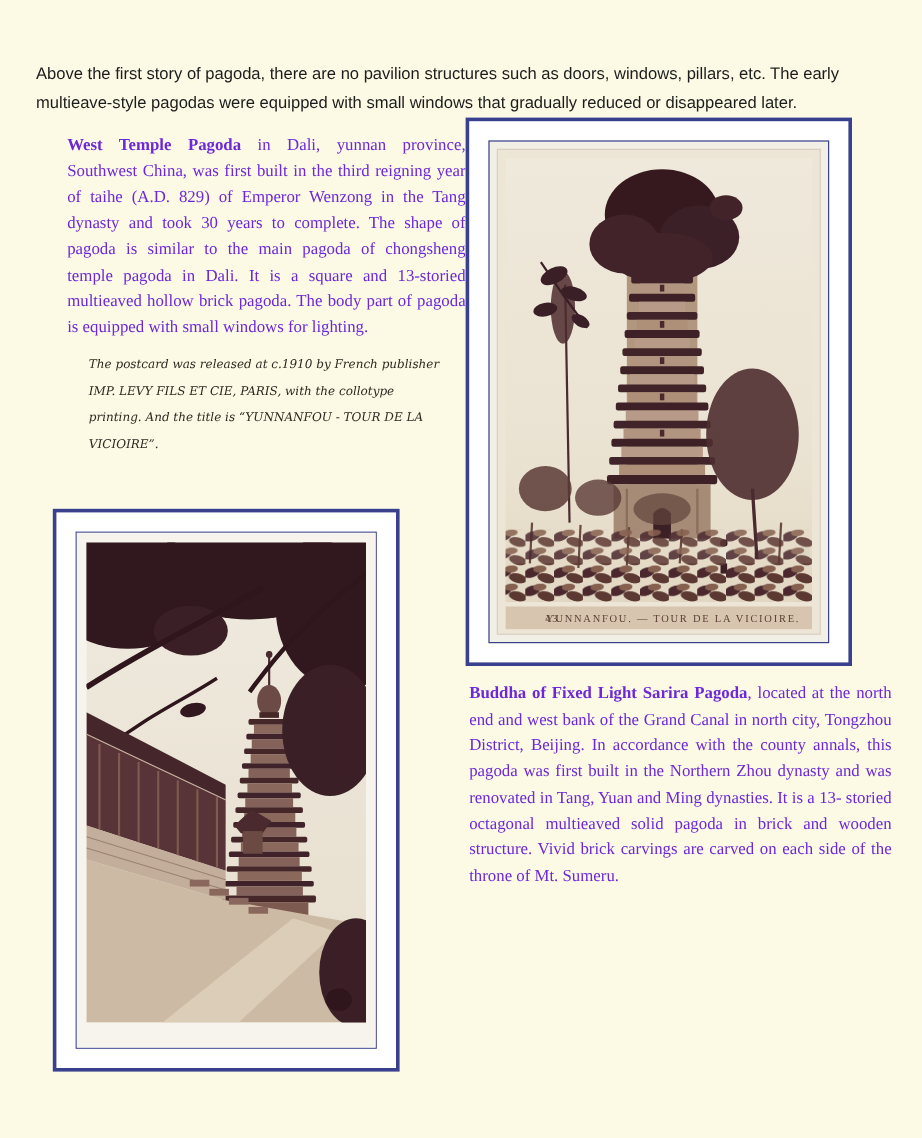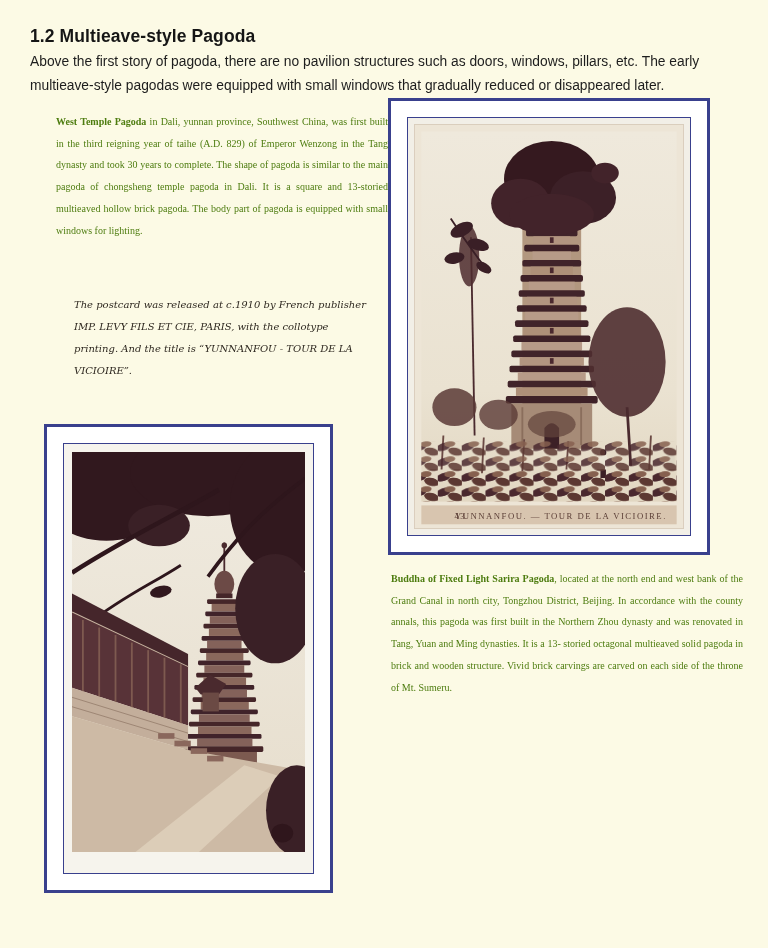--- a/index.html
+++ b/index.html
@@ -19,22 +19,22 @@
   }
   .intro{
     position:absolute;left:30px;top:50px;width:716px;margin:0;
     font:13.8px/23.5px "Liberation Sans",sans-serif;
     color:#1d1d1d;
   }
 
   .body-text{
     position:absolute;margin:0;
     font-family:"Liberation Serif",serif;
-    font-size:10px;line-height:21.7px;
-    color:#4d7c0f;
+    font-size:14px;line-height:21.7px;
+    color:#6d28d9;
     text-align:justify;
   }
   .body-text b{font-weight:bold;}
   .west-text{left:56px;top:111px;width:332px;}
   .buddha-text{left:391px;top:568px;width:352px;}
 
   .caption{
     position:absolute;margin:0;
     font-family:"DejaVu Serif",serif;
     font-style:italic;
@@ -67,21 +67,20 @@
     font-family:"Liberation Serif",serif;
     font-size:9.5px;letter-spacing:1.6px;
     fill:#5d4038;
   }
 </style>
 </head>
 <body>
 
 <div class="page">
 
-  <h1 class="page-title">1.2 Multieave-style Pagoda</h1>
 
   <p class="intro">Above the first story of pagoda, there are no pavilion structures such as doors, windows, pillars, etc. The early multieave-style pagodas were equipped with small windows that gradually reduced or disappeared later.</p>
 
   <p class="body-text west-text"><b>West Temple Pagoda</b><span> in Dali, yunnan province, Southwest China, was first built in the third reigning year of taihe (A.D. 829) of Emperor Wenzong in the Tang dynasty and took 30 years to complete. The shape of pagoda is similar to the main pagoda of chongsheng temple pagoda in Dali. It is a square and 13-storied multieaved hollow brick pagoda. The body part of pagoda is equipped with small windows for lighting.</span></p>
 
   <p class="caption caption-1">The postcard was released at c.1910 by French publisher IMP. LEVY FILS ET CIE, PARIS, with the collotype printing. And the title is “YUNNANFOU - TOUR DE LA VICIOIRE”.</p>
 
   <figure class="photo-frame right-photo">
     <div class="inner">
       <div class="matte">

